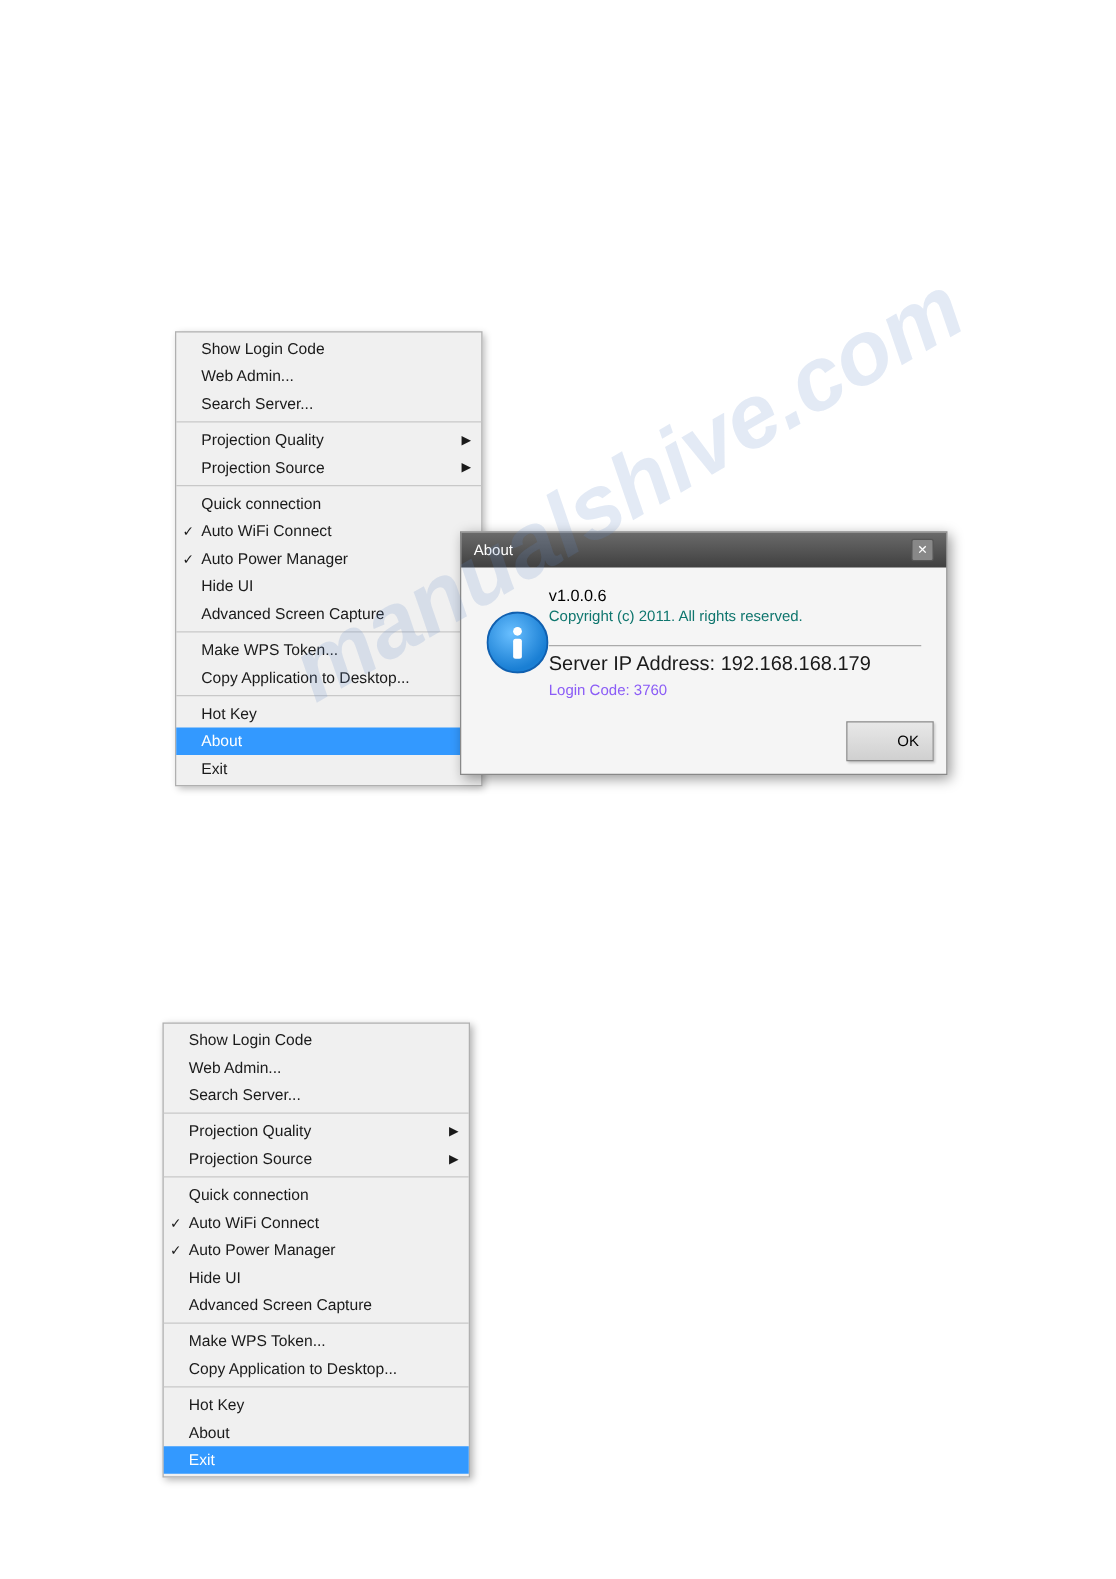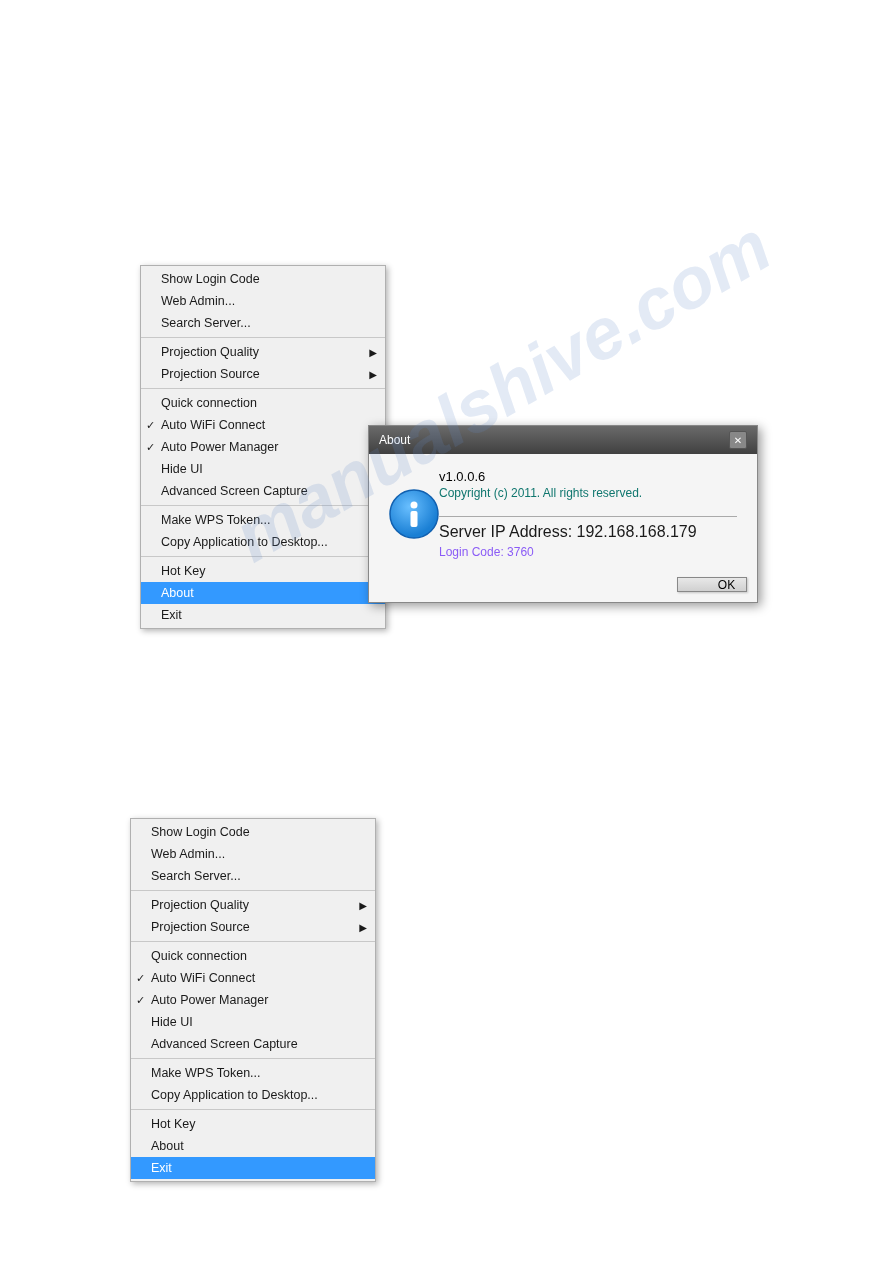--- a/index.html
+++ b/index.html
@@ -164,21 +164,21 @@
     }
 
     .dialog-footer {
       display: flex;
       justify-content: flex-end;
       padding: 8px 10px 10px 10px;
     }
 
     .ok-button {
       width: 70px;
-      height: 15px;
+      height: 32px;
       background: linear-gradient(to bottom, #e8e8e8, #d0d0d0);
       border: 1px solid #888;
       font-size: 12px;
       cursor: pointer;
       display: flex;
       align-items: center;
       justify-content: center;
       box-shadow: 1px 1px 2px rgba(0,0,0,0.2);
       padding-left: 29px;
     }

